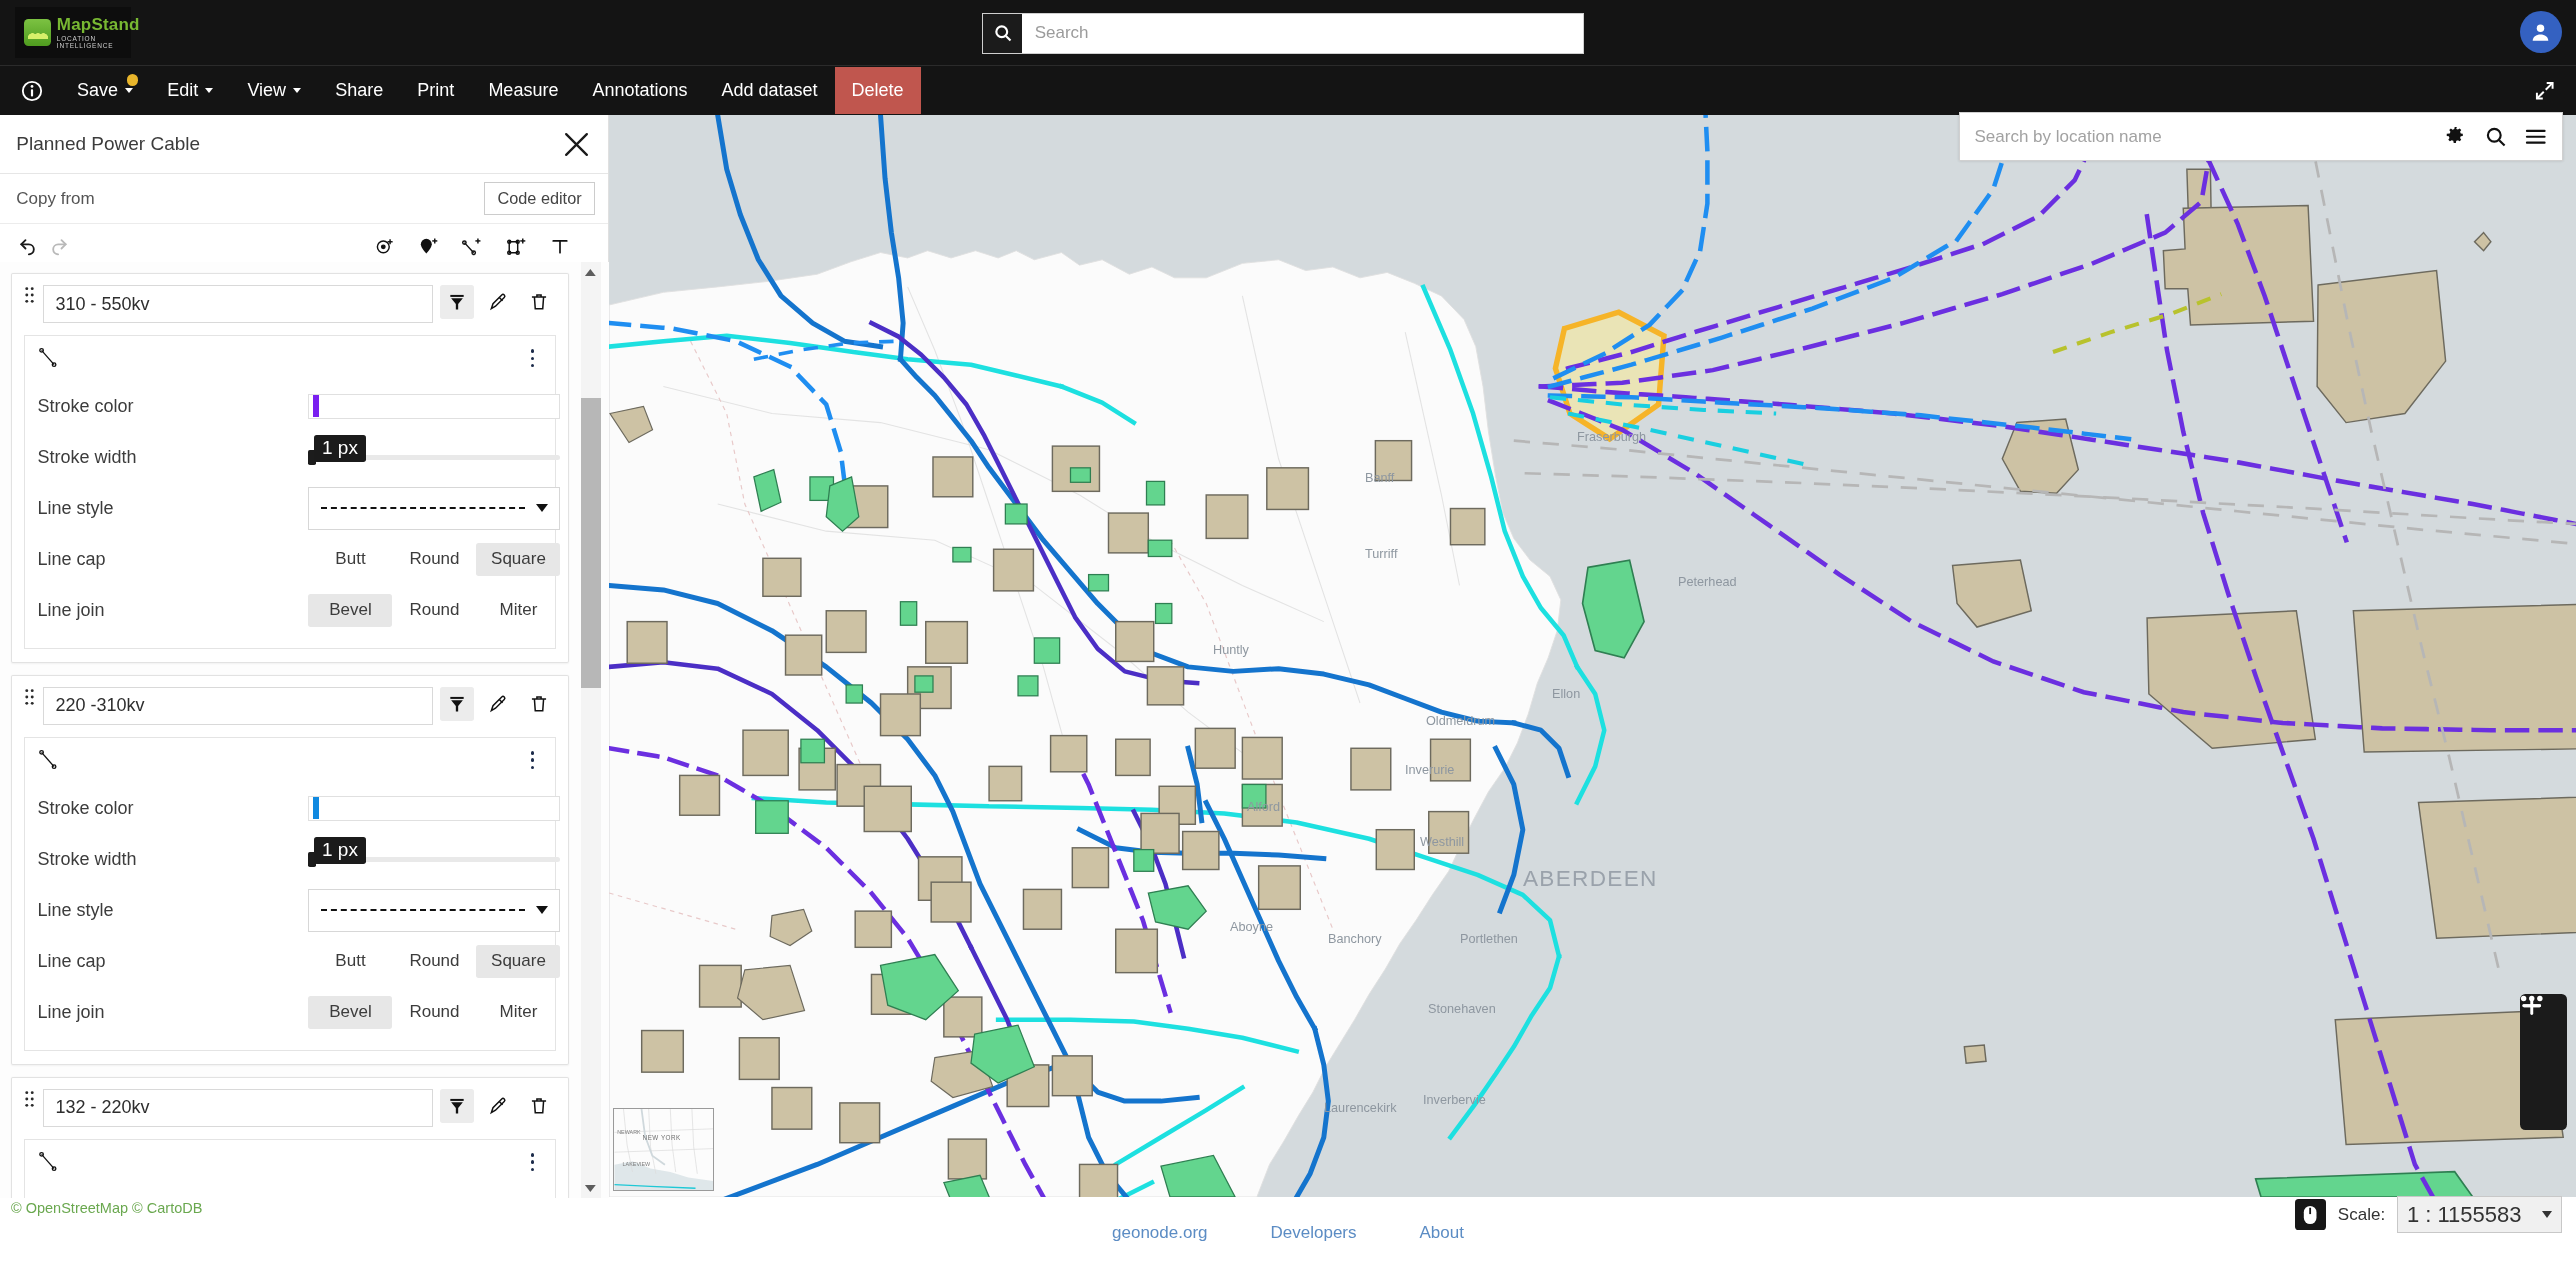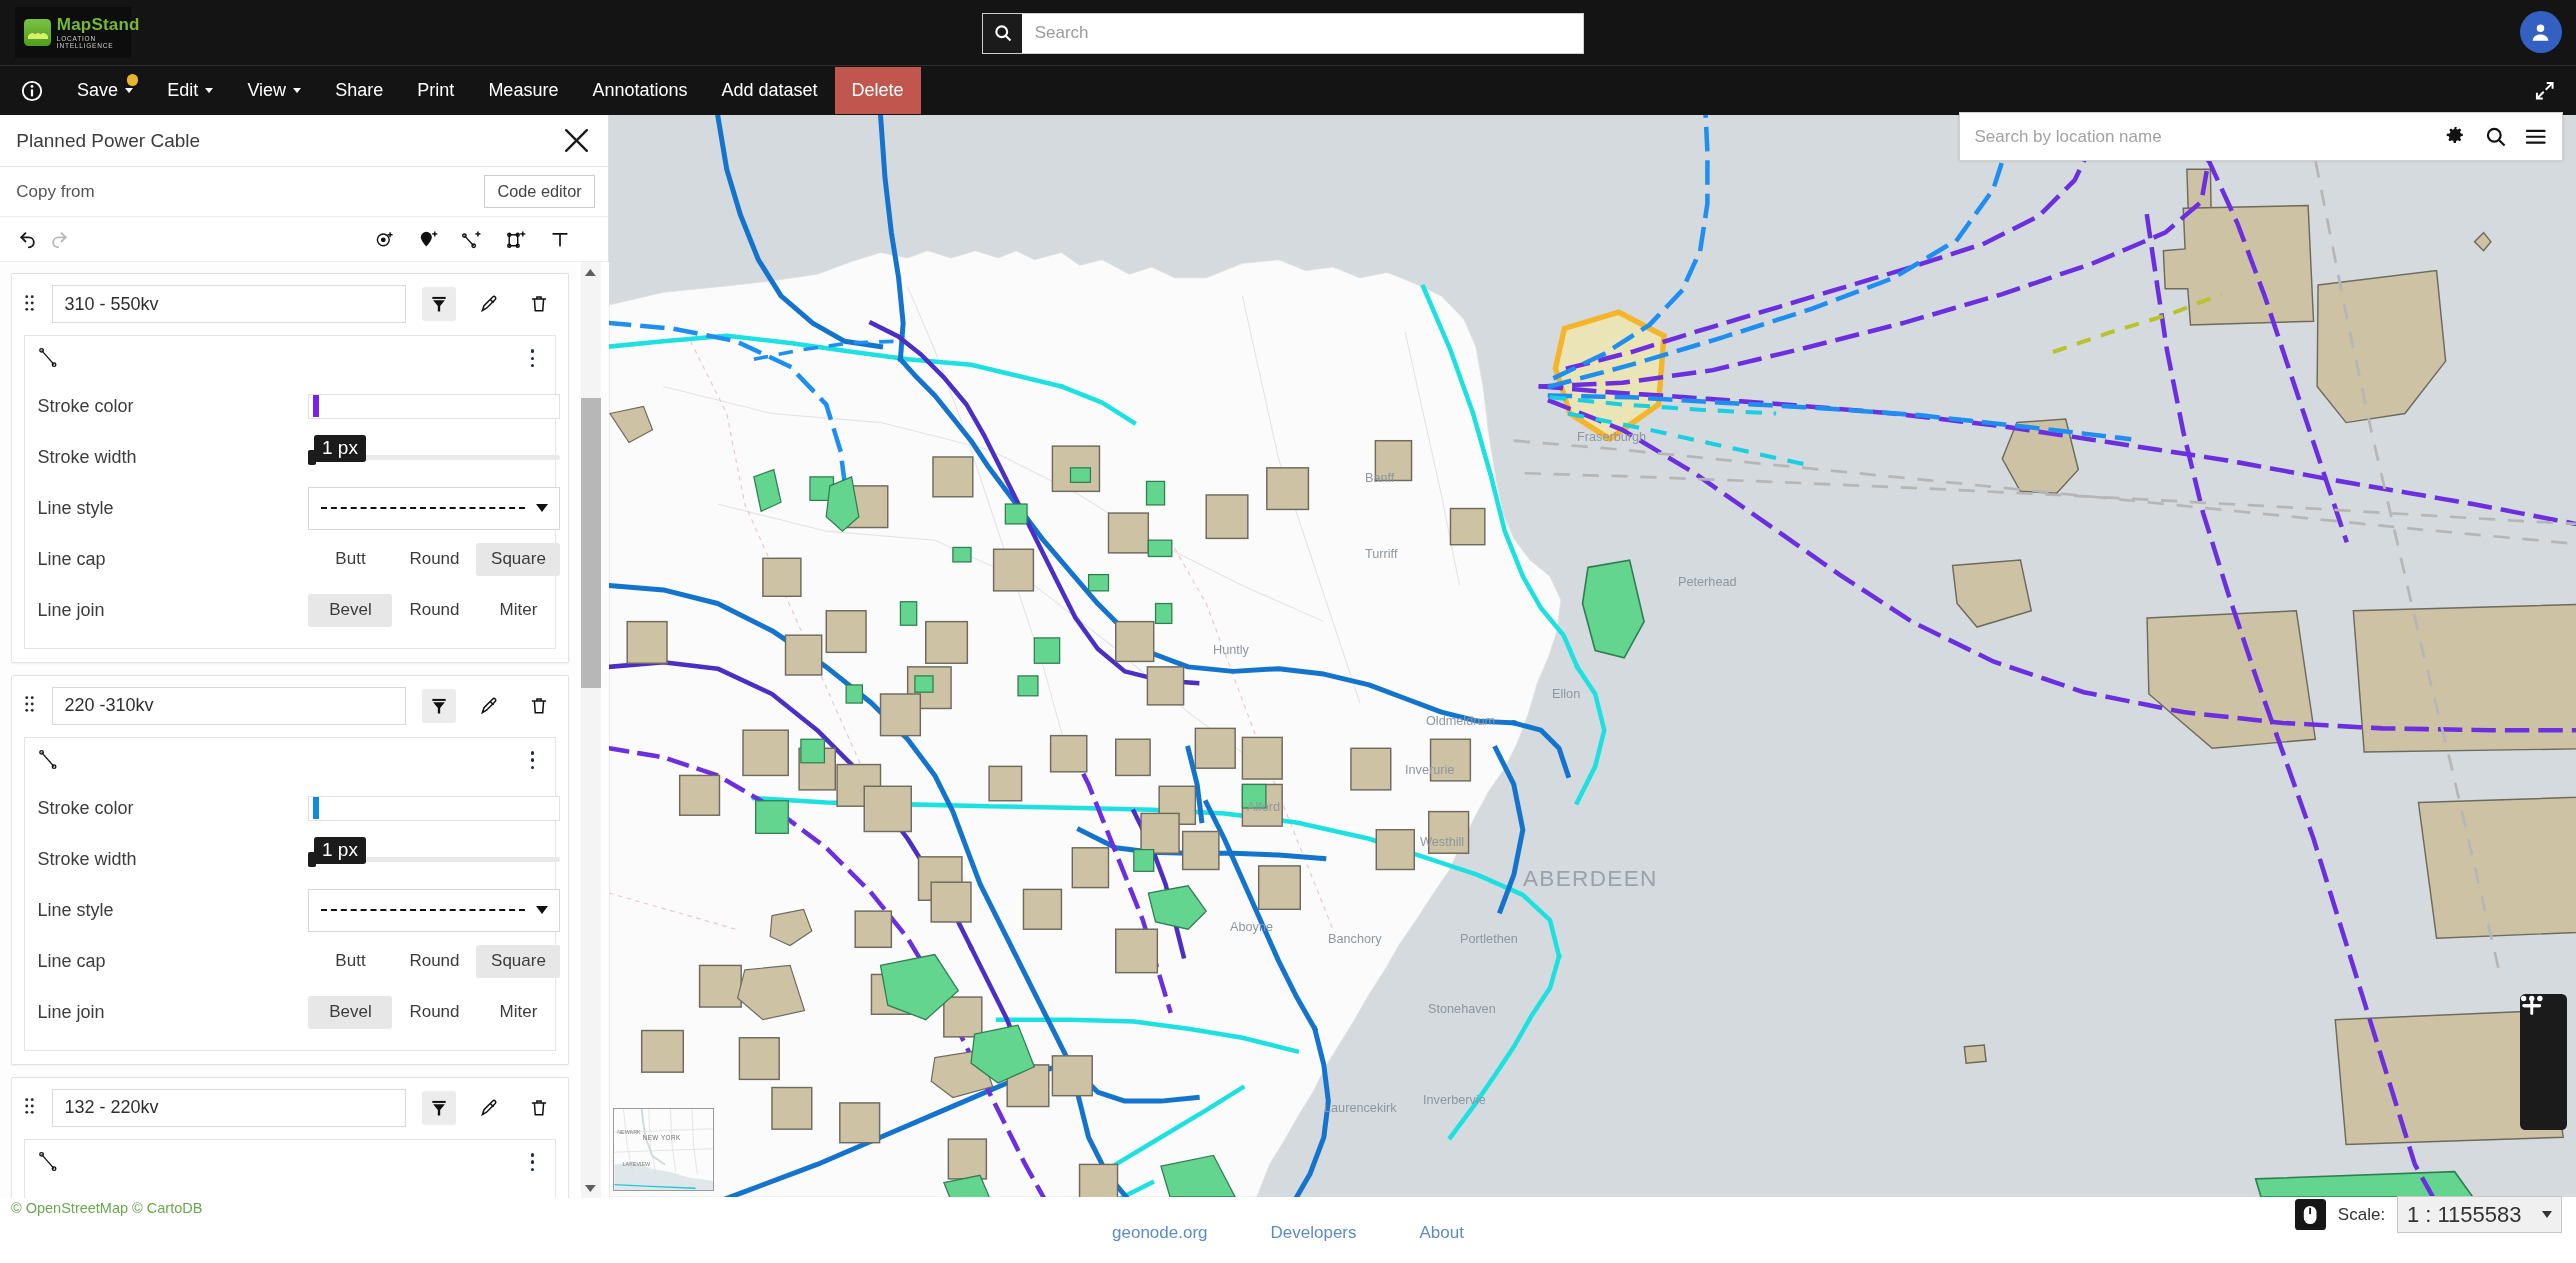--- a/index.html
+++ b/index.html
@@ -119,21 +119,21 @@
   .mlabel { position: absolute; color: #8e97a0; font-size: 15.4px; white-space: nowrap; }
   .mlabel.big { font-size: 22.6px; letter-spacing: 1.3px; color: #9aa2ab; }
   .mlabel.sm { font-size: 12.7px; }
 
   
   .panel {
     position: absolute; left: 0; top: 115px; width: 609px; height: 1082px;
     background: #ffffff; border-right: 0.9px solid #e0e0e0; z-index: 30;
   }
   .panel-head {
-    height: 52px; display: flex; align-items: center; justify-content: space-between;
+    height: 59px; display: flex; align-items: center; justify-content: space-between;
     padding: 0 16.3px; border-bottom: 0.9px solid #e6e6e6;
   }
   .panel-title { font-size: 19px; color: #3c3c3c; }
   .panel-close { width: 31px; height: 31px; cursor: pointer; color: #222; }
   .panel-sub {
     height: 50px; display: flex; align-items: center; justify-content: space-between;
     padding: 0 12.7px 0 16.3px; border-bottom: 0.9px solid #ececec;
   }
   .copy-from { font-size: 17px; color: #555; }
   .code-editor-btn {
@@ -152,21 +152,21 @@
     position: absolute; left: 0; top: 147px; width: 609px; height: 936px;
     overflow: hidden; background: #fdfdfd;
   }
   .scroll-inner { padding: 11px 40px 18px 11px; }
 
   .layer-card {
     background: #ffffff; border: 0.9px solid #e2e2e2; border-radius: 1.8px;
     margin-bottom: 11.8px; padding: 11px 11.8px 12.7px 11.8px;
     box-shadow: 0 0.9px 1.8px rgba(0,0,0,.05);
   }
-  .layer-head { display: flex; align-items: center; gap: 16px; }
+  .layer-head { display: flex; gap: 7px; }
   .grip { width: 12.7px; color: #2b2b2b; flex: 0 0 auto; cursor: grab; }
   .layer-name {
     flex: 1 1 auto; height: 38px; border: 0.9px solid #d9d9d9; background: #fff;
     font-family: "Liberation Sans", sans-serif; font-size: 18px; color: #2e2e2e;
     padding: 0 11px; outline: none;
   }
   .hicon { width: 34px; height: 34px; display: flex; align-items: center; justify-content: center; cursor: pointer; color: #111; flex: 0 0 auto; }
   .hicon.active { background: #ececec; border-radius: 2.7px; }
 
   .style-box { border: 0.9px solid #e4e4e4; margin-top: 11.8px; padding: 9px 12.7px 12.7px 12.7px; }

